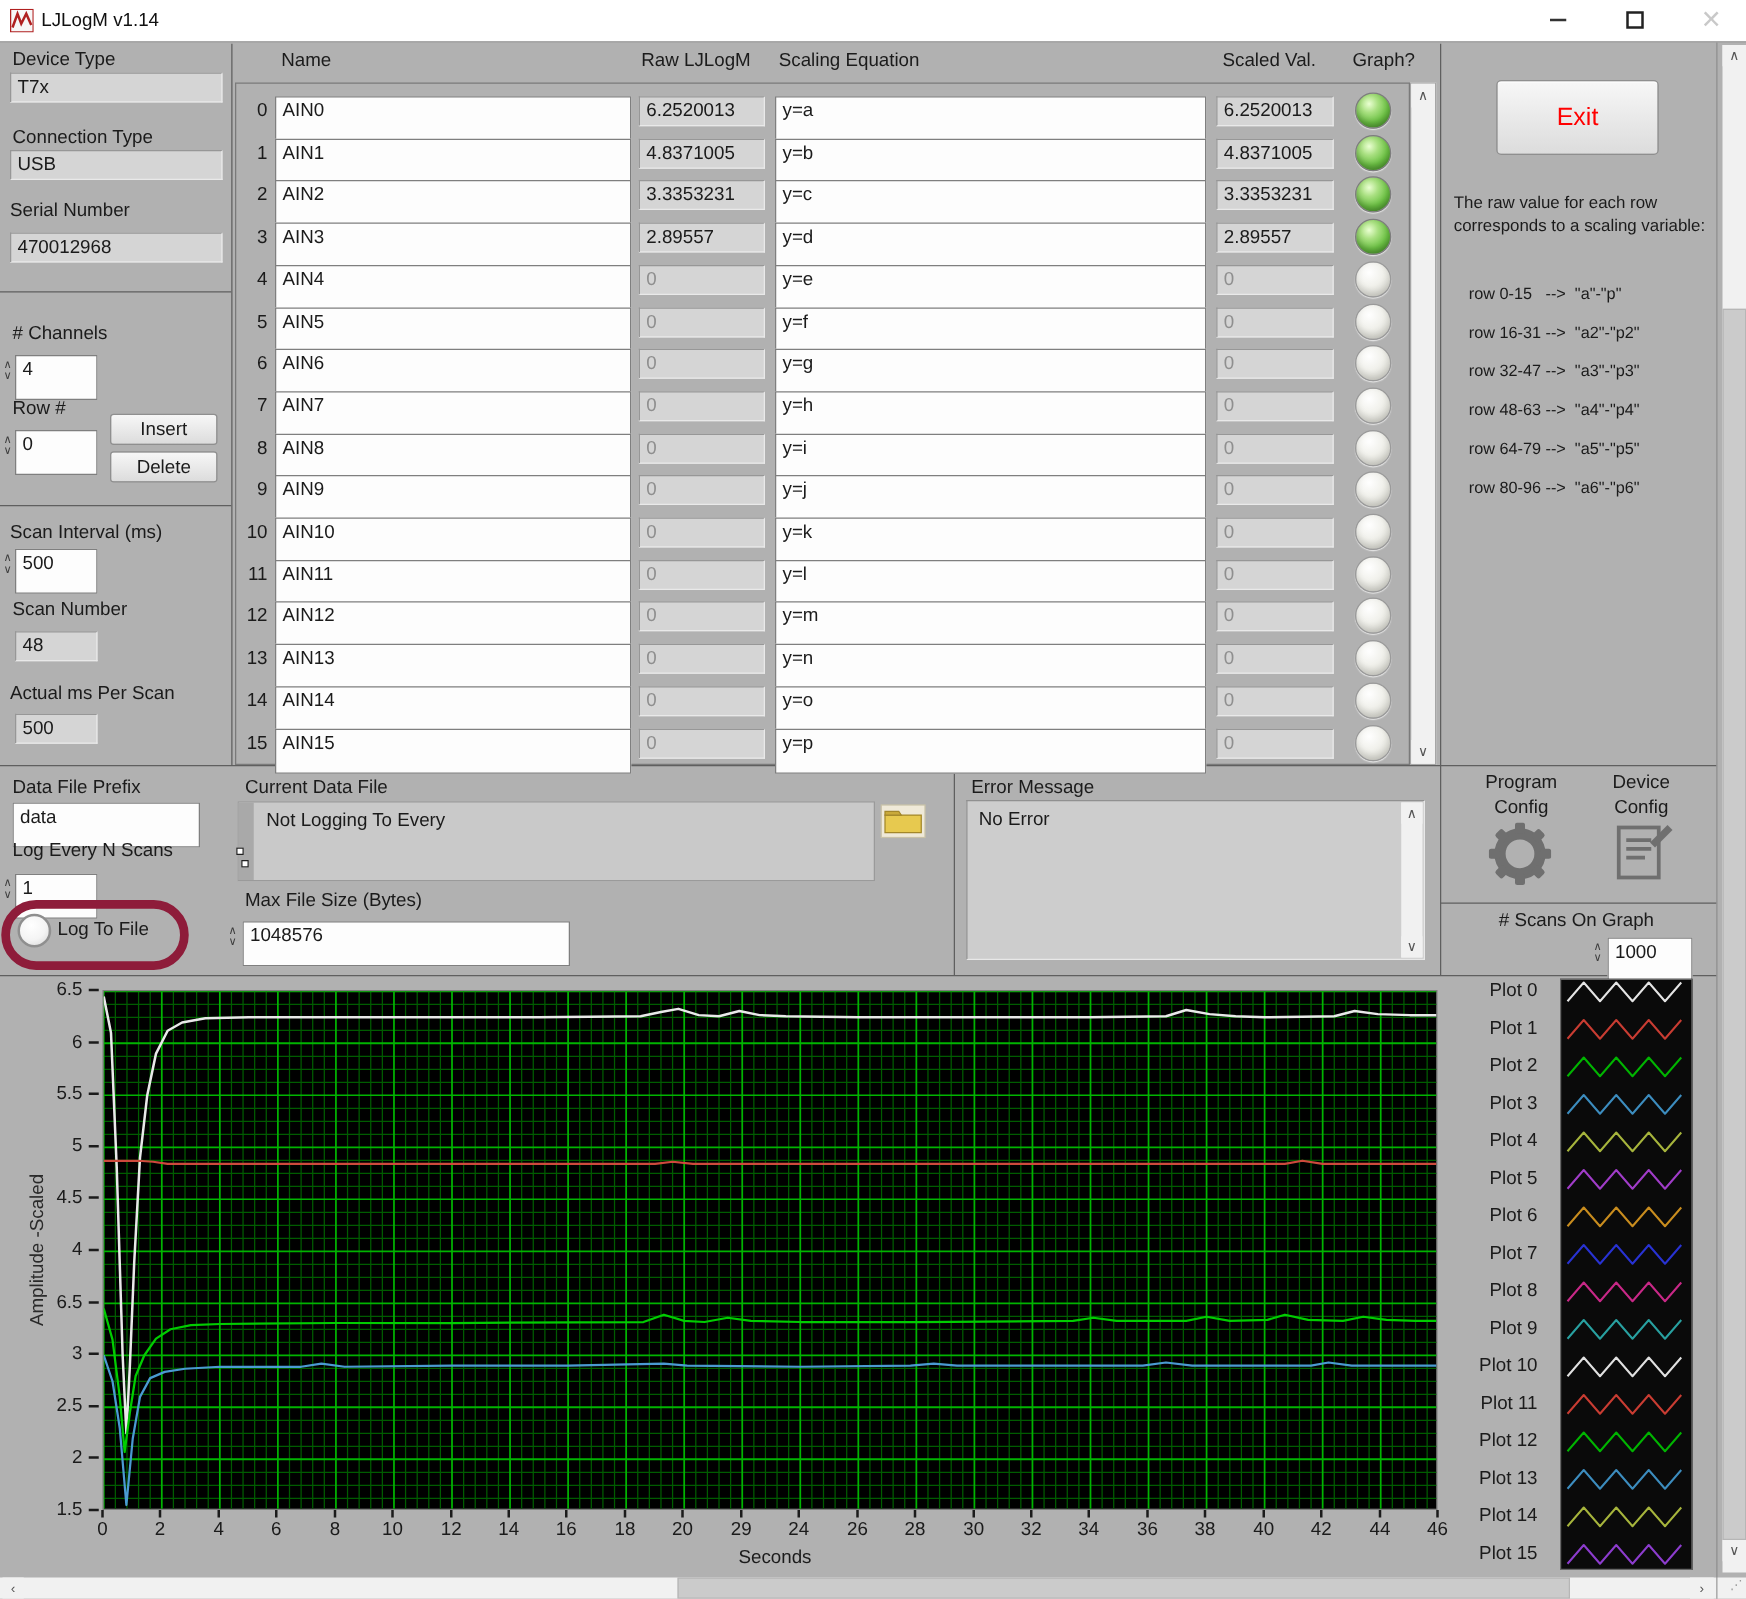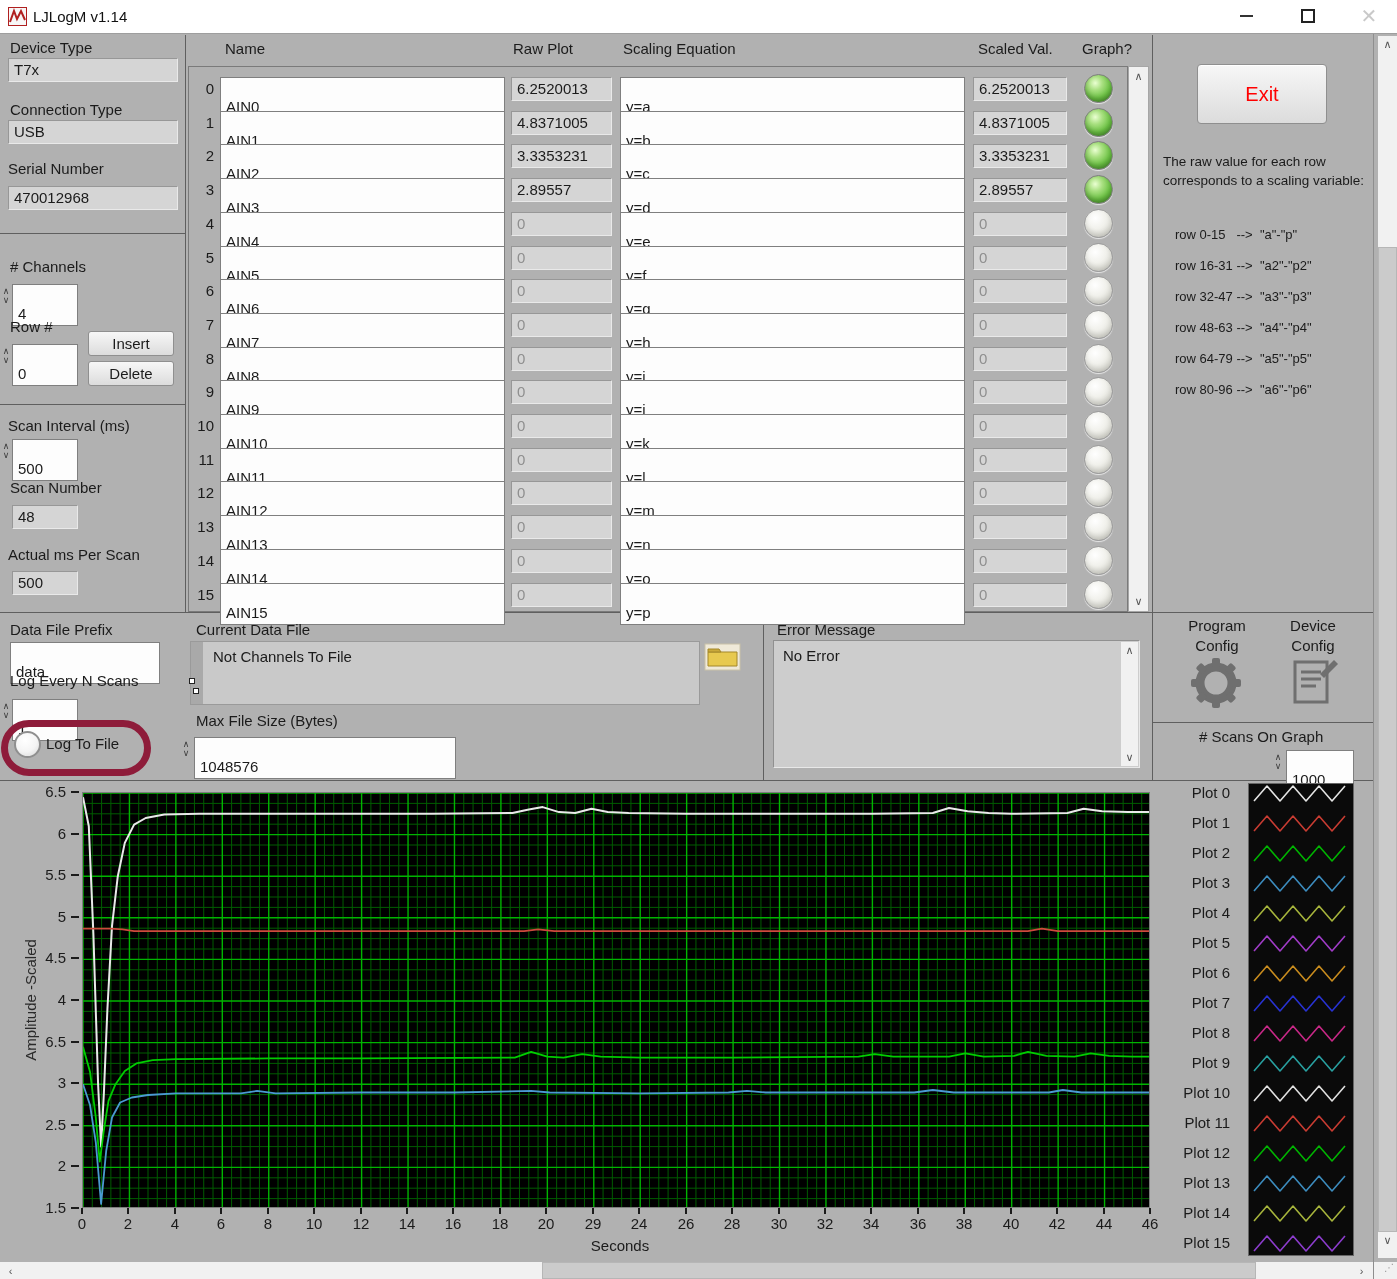--- a/index.html
+++ b/index.html
@@ -5,21 +5,21 @@
   html,body{margin:0;padding:0;}
   *{box-sizing:border-box;}
   #app{position:relative;width:1397px;height:1279px;background:#b1b1b1;
        font-family:"Liberation Sans",sans-serif;color:#1b1b1b;overflow:hidden;}
   .titlebar{position:absolute;left:0;top:0;width:1397px;height:33px;background:#ffffff;}
   .title-text{position:absolute;left:33px;top:8px;font-size:15px;color:#111;}
   .win-min{position:absolute;left:1240px;top:15px;width:13px;height:2px;background:#333;}
   .win-max{position:absolute;left:1301px;top:9px;width:14px;height:14px;border:2px solid #222;}
   .win-close{position:absolute;left:1357px;top:4px;width:24px;height:24px;color:#c9c9c9;font-size:20px;line-height:24px;text-align:center;}
   .lbl{position:absolute;font-size:15px;color:#1b1b1b;white-space:pre;}
-  .fld{position:absolute;height:36px;background:#fdfdfd;border:1px solid #7f7f7f;padding:20px 5px;font-size:15px;white-space:pre;overflow:hidden;}
+  .fld{position:absolute;height:36px;background:#fdfdfd;border:1px solid #7f7f7f;padding:2px 5px;font-size:15px;white-space:pre;overflow:hidden;}
   .ro{position:absolute;height:24px;background:#d5d5d5;border:1px solid #979797;border-right-color:#e9e9e9;border-bottom-color:#e9e9e9;padding:2px 5px;font-size:15px;white-space:pre;overflow:hidden;}
   .zero{color:#8f8f8f;}
   .btn{position:absolute;background:linear-gradient(#f7f7f7,#dcdcdc);border:1px solid #8f8f8f;border-radius:3px;font-size:15px;display:flex;align-items:center;justify-content:center;cursor:default;}
   .btn-exit{border-radius:4px;color:#ff0000;font-size:20px;box-shadow:inset 0 1px 0 #fff;}
   .hline{position:absolute;background:#5f5f5f;height:1px;}
   .vline{position:absolute;background:#5f5f5f;width:1px;}
   .spin{position:absolute;width:12px;height:24px;display:flex;flex-direction:column;align-items:center;justify-content:center;font-size:9px;line-height:9px;color:#3c3c3c;}
   .row-idx{position:absolute;left:188px;width:26px;text-align:right;font-size:15px;}
   .f-name{left:220px;width:285px;}
   .f-raw{left:511px;width:101px;}
@@ -102,21 +102,21 @@
       <span>∧</span>
       <span>∨</span>
     </div>
   <div class="fld" style="left:12px;top:439px;width:66px">500</div>
   <div class="lbl" style="left:10px;top:479px">Scan Number</div>
   <div class="ro" style="left:12px;top:505px;width:66px">48</div>
   <div class="lbl" style="left:8px;top:546px">Actual ms Per Scan</div>
   <div class="ro" style="left:12px;top:571px;width:66px">500</div>
 
   <div class="lbl" style="left:225px;top:40px">Name</div>
-  <div class="lbl" style="left:513px;top:40px">Raw Plot</div>
+  <div class="lbl" style="left:513px;top:40px">Raw LJLogM</div>
   <div class="lbl" style="left:623px;top:40px">Scaling Equation</div>
   <div class="lbl" style="left:978px;top:40px">Scaled Val.</div>
   <div class="lbl" style="left:1082px;top:40px">Graph?</div>
 
   <div style="position:absolute;left:188px;top:66px;width:940px;height:546px;border:1px solid #7a7a7a"></div>
   <div id="table-rows">
       <div class="row-idx" style="top: 80px;">0</div>
       <div class="fld f-name" style="top: 77px;">AIN0</div>
       <div class="ro f-raw" style="top: 77px;">6.2520013</div>
       <div class="fld f-eq" style="top: 77px;">y=a</div>
@@ -239,21 +239,21 @@
   <div class="fld" style="left:12px;top:699px;width:66px">1</div>
   <div class="ring"></div>
   <div class="circle-btn"></div>
   <div class="lbl" style="left:46px;top:735px">Log To File</div>
 
   <div class="lbl" style="left:196px;top:621px">Current Data File</div>
   <div class="filebox">
     <div class="filestrip"></div>
     <div class="handle-sq" style="left:-2px;top:36px"></div>
     <div class="handle-sq" style="left:2px;top:46px"></div>
-    <div class="lbl" style="left:22px;top:6px">Not Channels To File</div>
+    <div class="lbl" style="left:22px;top:6px">Not Logging To Every</div>
   </div>
   <svg style="position:absolute;left:704px;top:643px" width="37" height="28">
     <rect x="1" y="1" width="35" height="26" fill="#efe9d8" stroke="#c9c2a8"></rect>
     <path d="M4 9 L4 23 L33 23 L33 9 Z" fill="#e7c94f" stroke="#a3872a"></path>
     <path d="M4 9 L4 6 L15 6 L17 9 Z" fill="#c9a93a" stroke="#a3872a"></path>
   </svg>
   <div class="lbl" style="left:196px;top:712px">Max File Size (Bytes)</div>
   <div class="spin" style="left:180px;top:737px">
       <span>∧</span>
       <span>∨</span>

